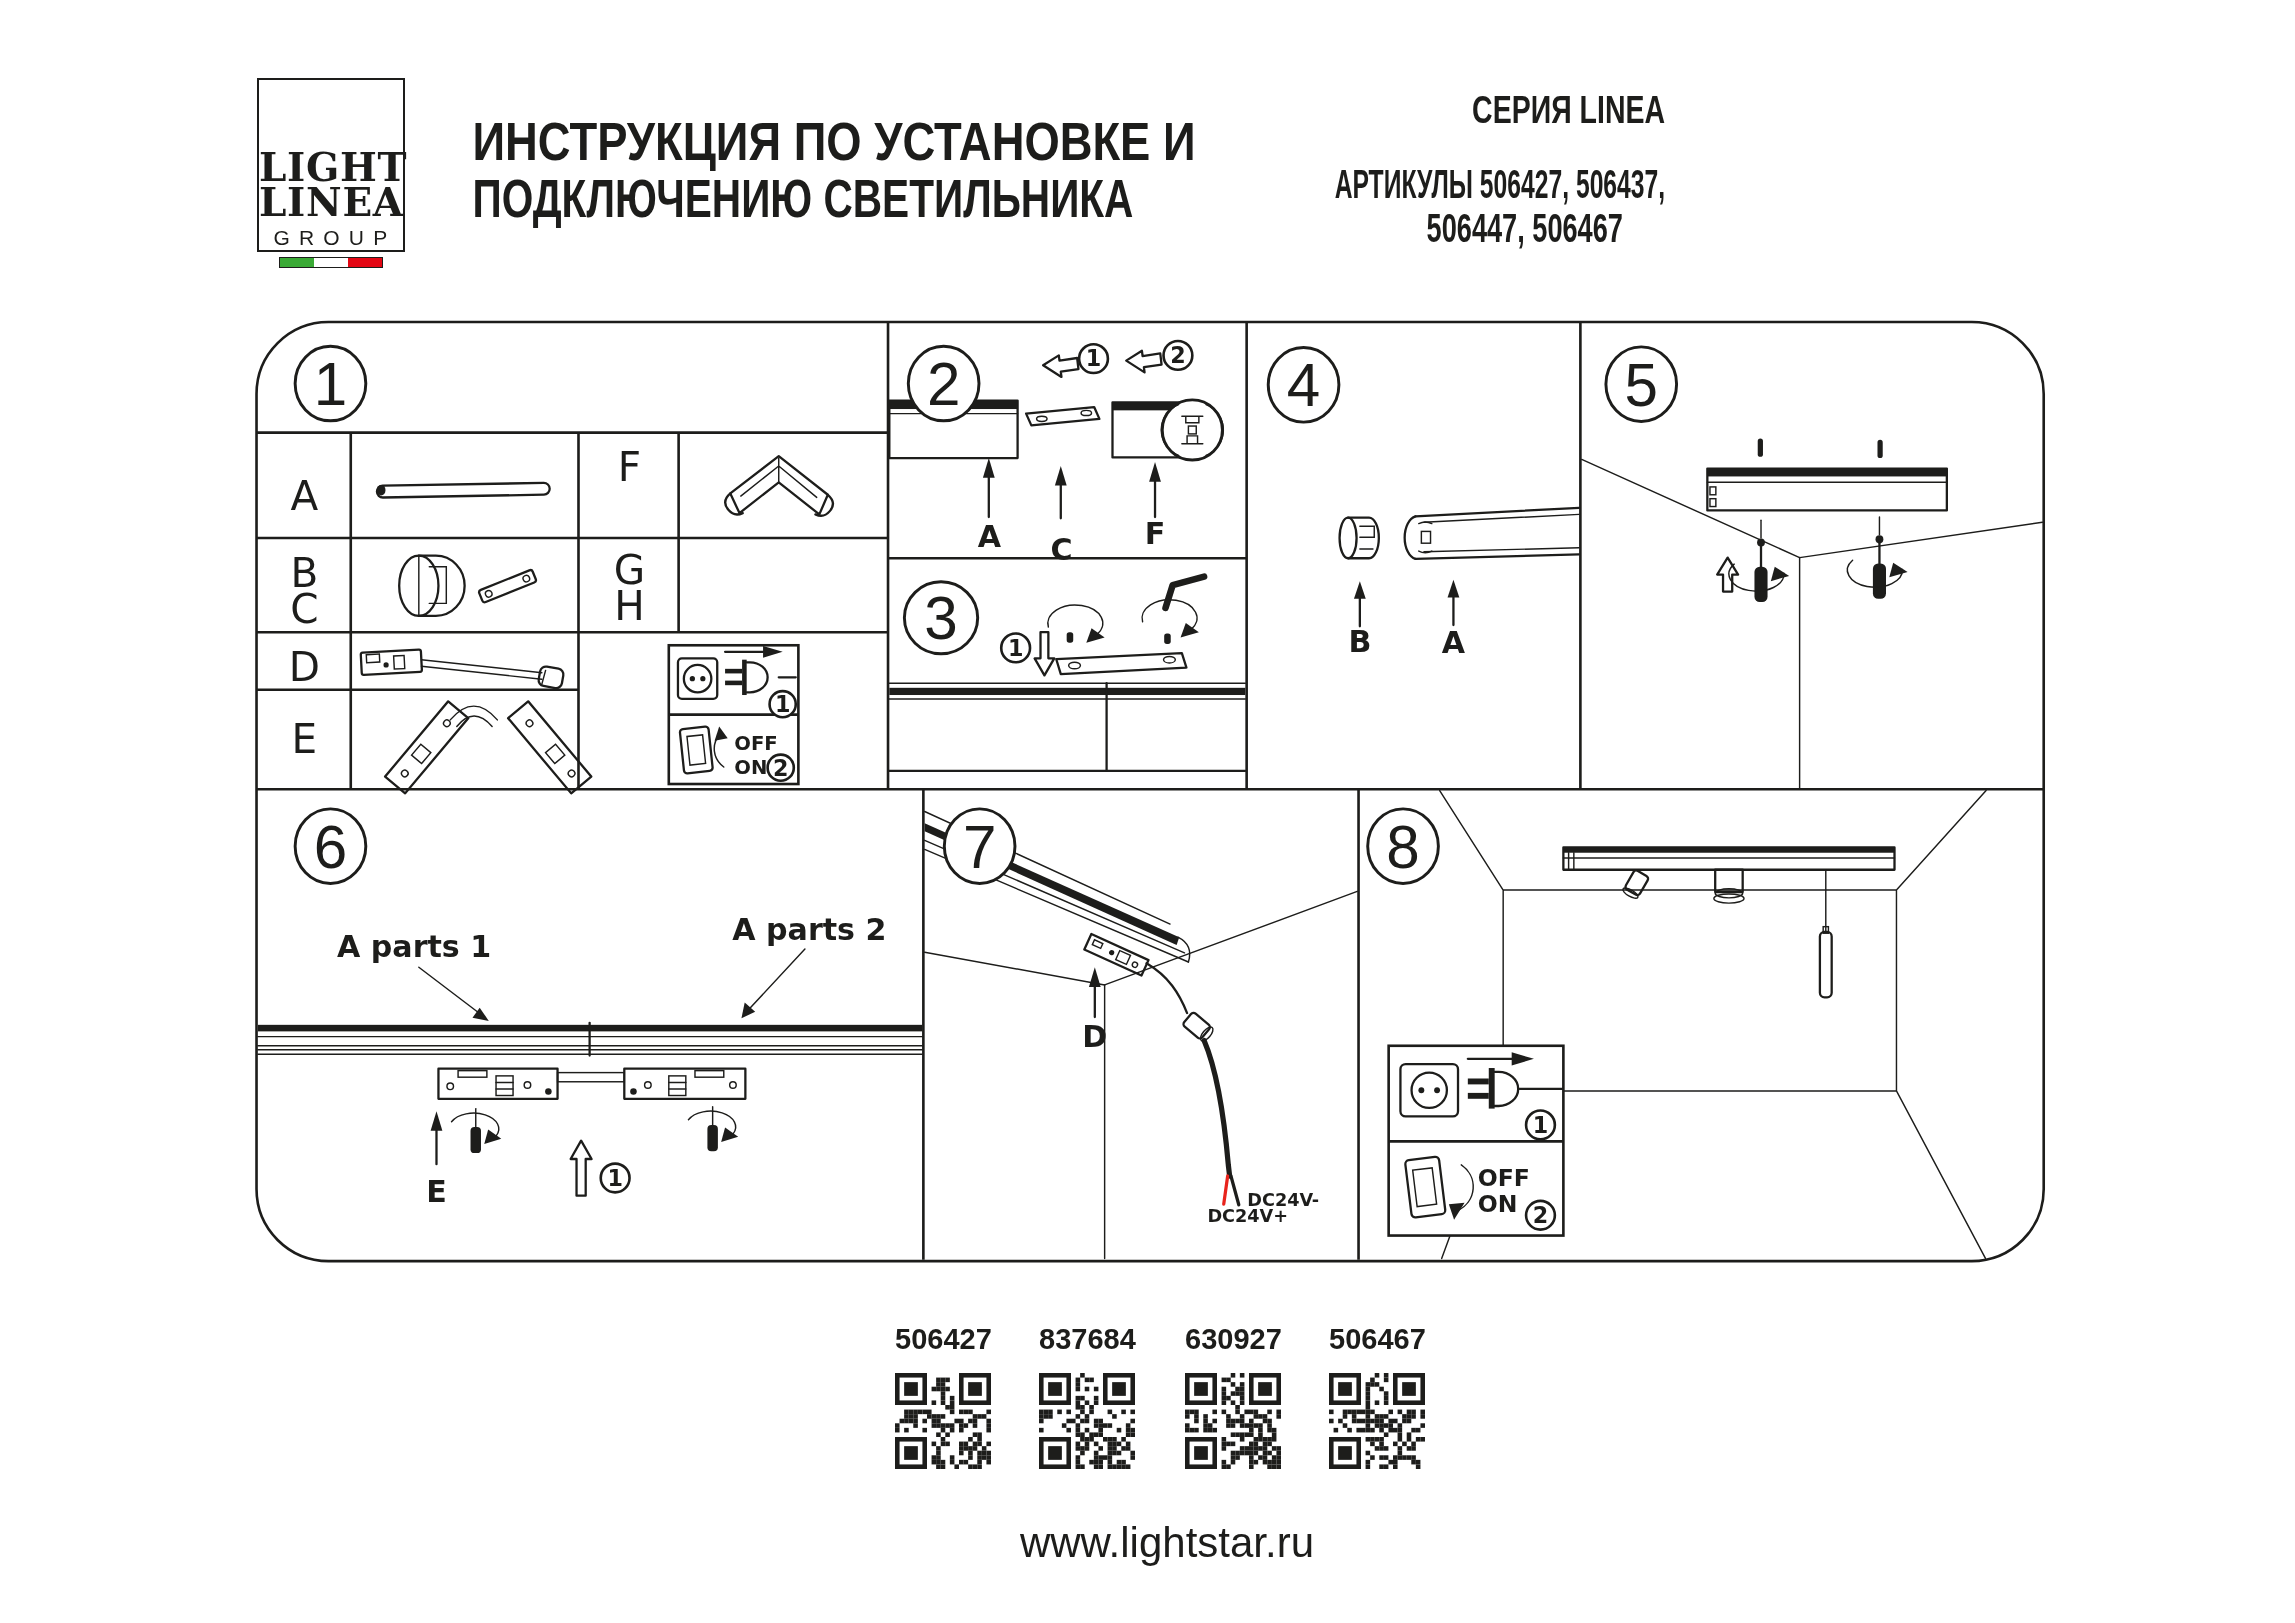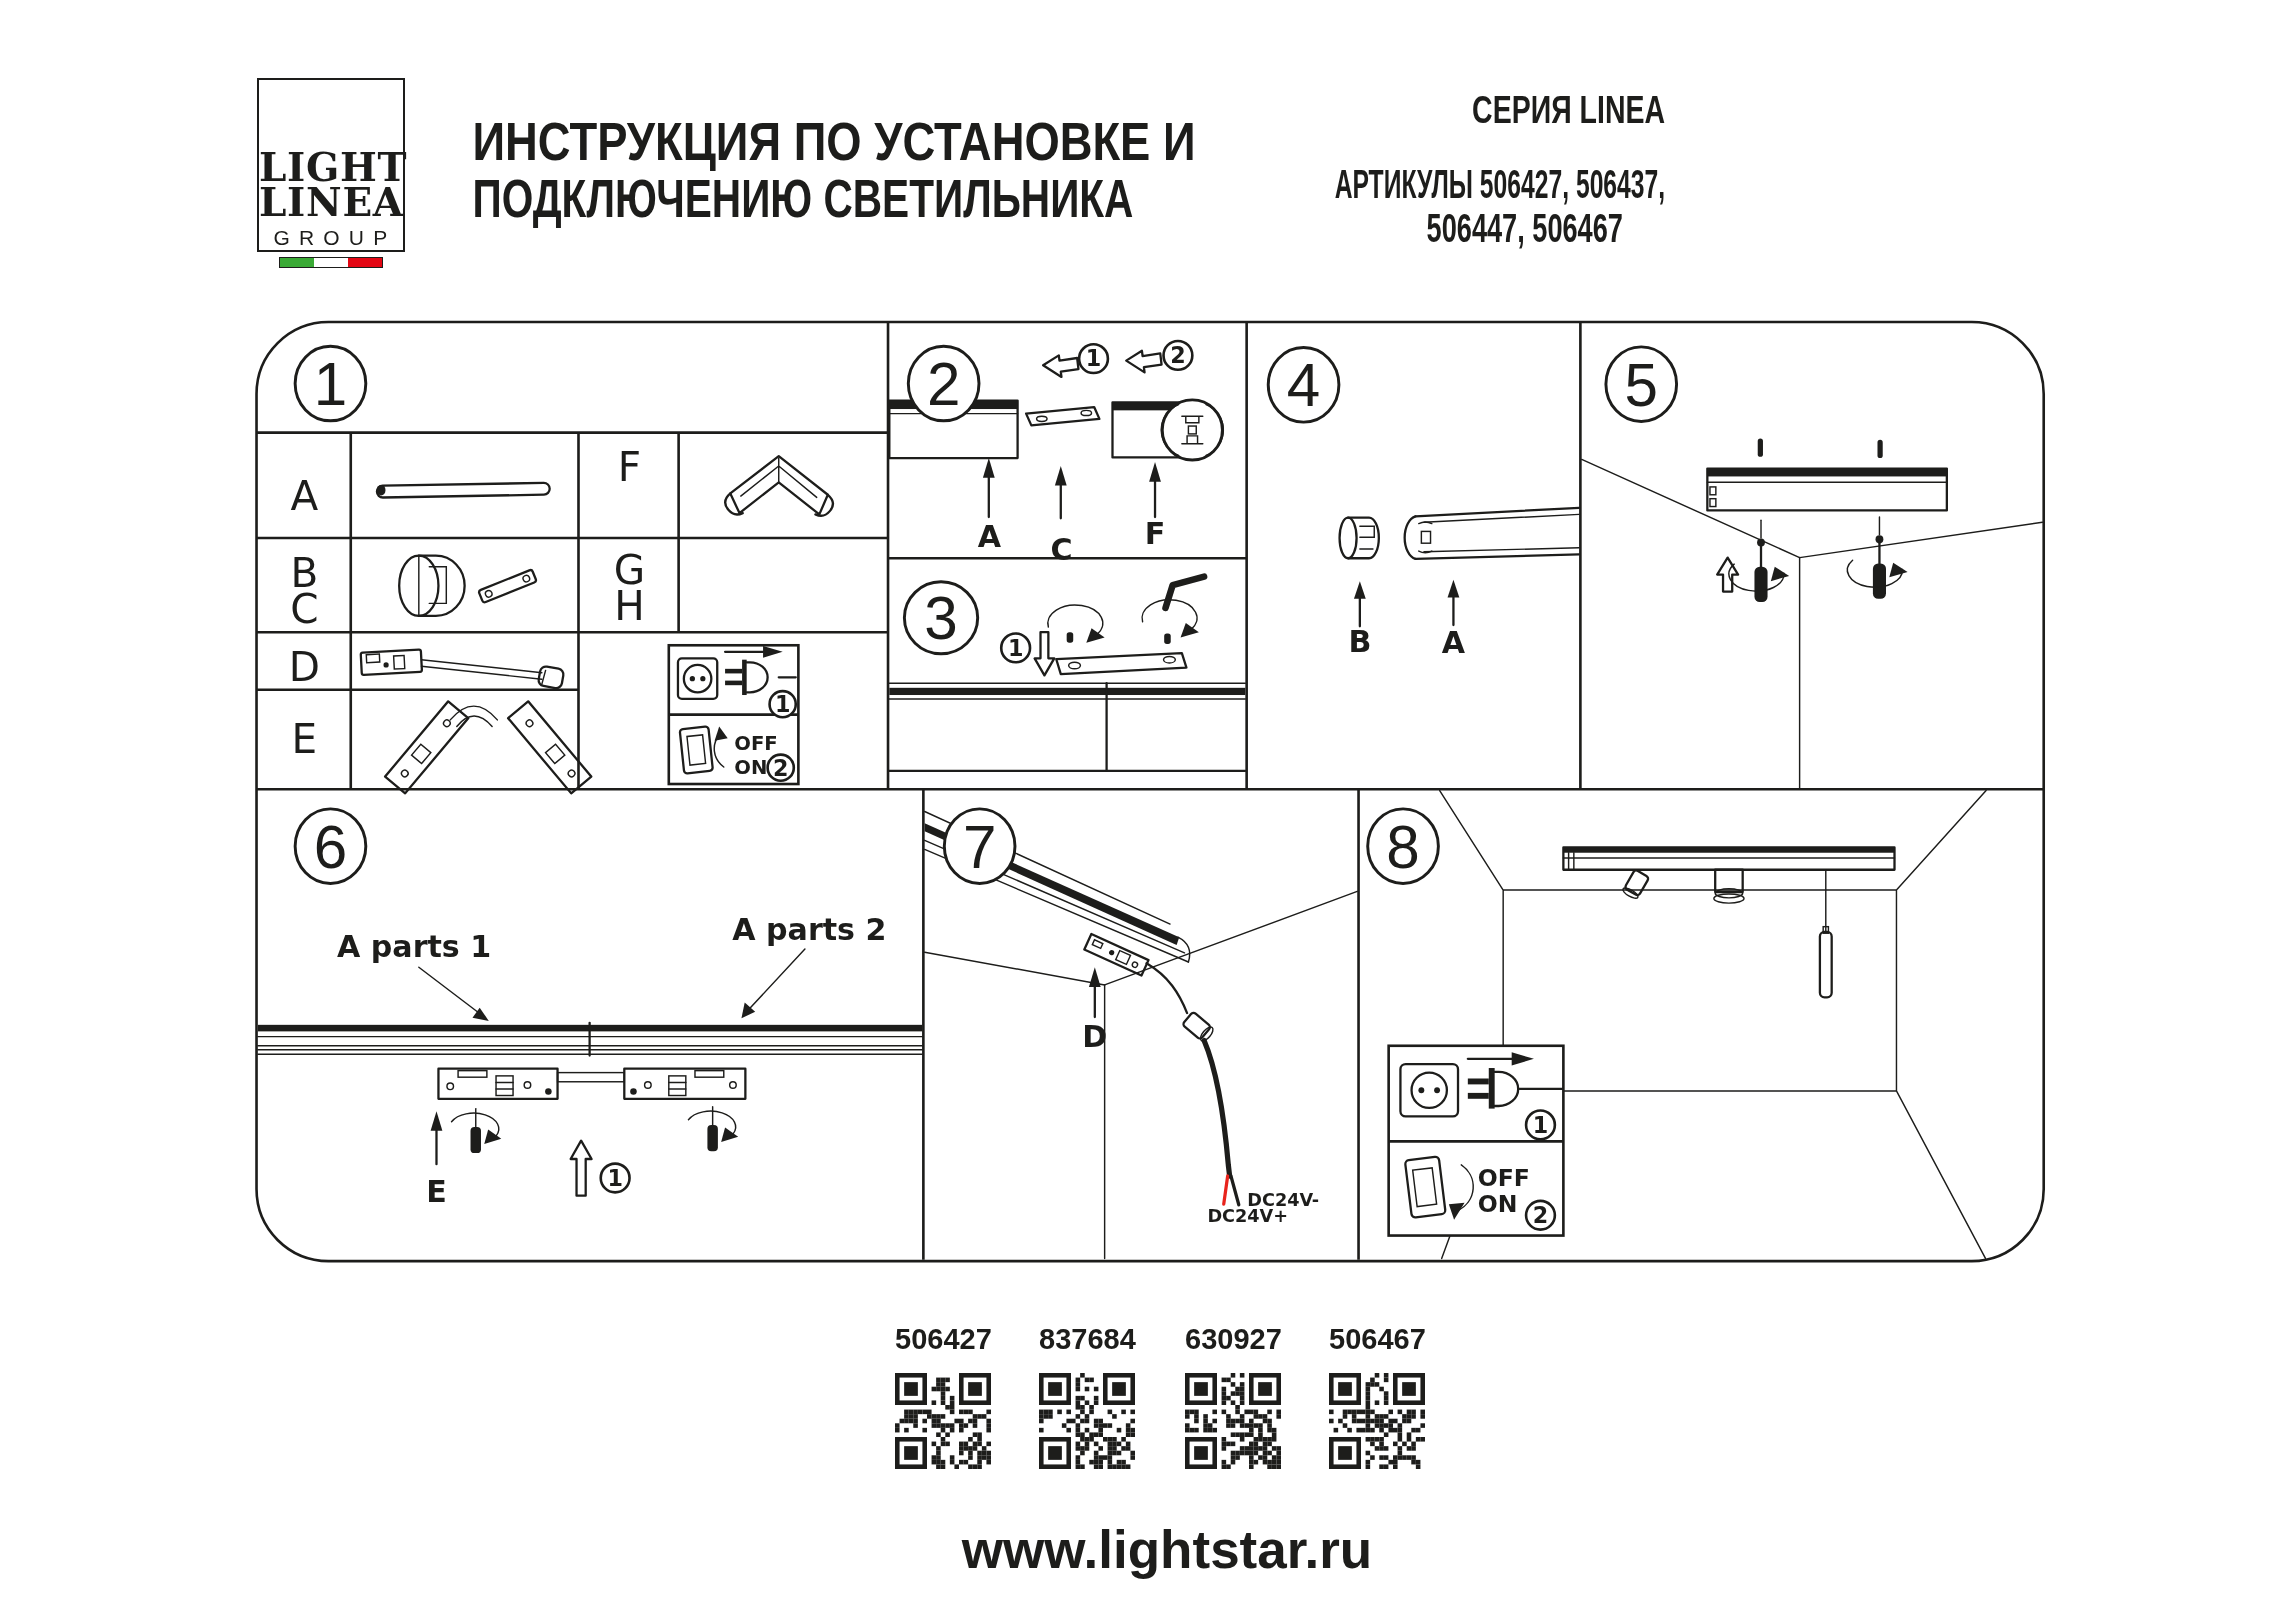--- a/index.html
+++ b/index.html
@@ -30,21 +30,21 @@
   .t-off8{font-size:36px;font-weight:700;}
   .t-dc{font-size:27px;font-weight:700;}
   .t-title{font-size:82px;font-weight:700;font-family:"Liberation Sans",sans-serif;}
   .t-ser{font-size:58px;font-weight:700;font-family:"Liberation Sans",sans-serif;}
   .t-art{font-size:62px;font-weight:700;font-family:"Liberation Sans",sans-serif;}
   
   .qr-item{position:absolute;width:96px;text-align:center;}
   .qr-label{font-size:29px;font-weight:700;white-space:nowrap;}
   .qr-code{margin-top:17px;width:96px;height:96px;}
   .site{position:absolute;left:39px;top:1519px;width:2256px;text-align:center;
-        font-size:53px;font-weight:700;font-family:"Liberation Sans",sans-serif;}
+        font-size:42px;font-weight:400;font-family:"Liberation Sans",sans-serif;}
 </style>
 </head>
 <body>
 
 <div class="page">
 
   <div class="logo">
     <div class="logo-word">LIGHT</div>
     <div class="logo-word">LINEA</div>
     <div class="logo-group">GROUP</div>

